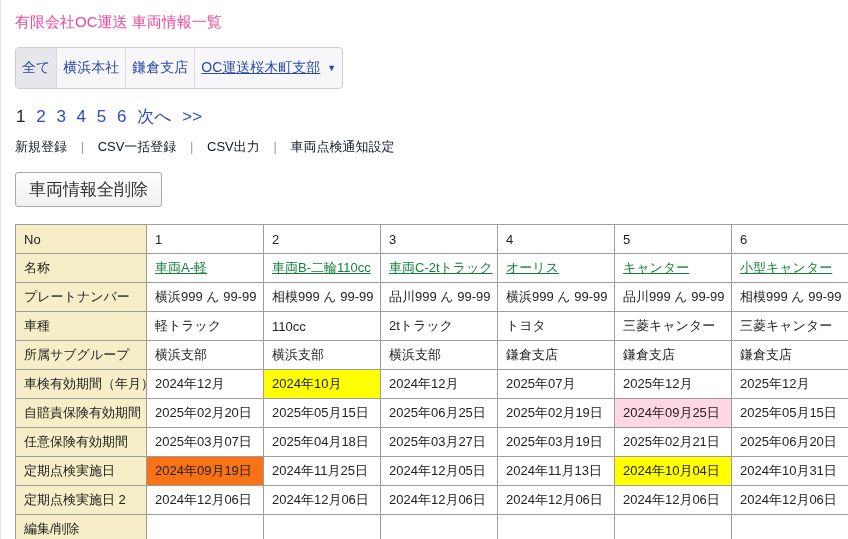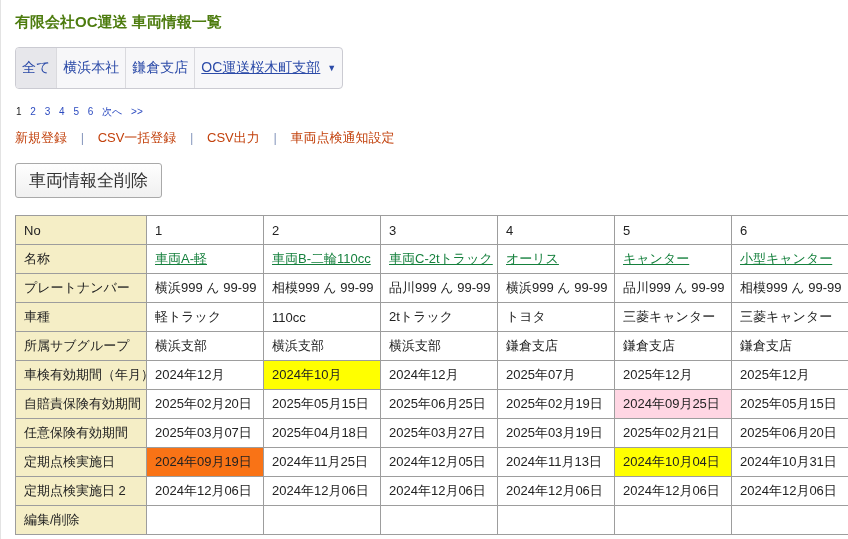--- a/index.html
+++ b/index.html
@@ -4,40 +4,40 @@
 <style>
   * { box-sizing: border-box; }
   html,body { margin:0; padding:0; }
   body {
     width:848px; height:539px; background:#ffffff;
     font-family:"Liberation Sans","DejaVu Sans",sans-serif;
     color:#222; overflow:hidden;
   }
   .page { padding:10px 0 0 14px; border-left:1px solid #e3e3e3; min-height:539px; }
 
-  .page-title { font-size:15px; font-weight:bold; color:#4d7c0f; margin:3px 0 15px 0; }
+  .page-title { font-size:15px; font-weight:normal; color:#ec4899; margin:3px 0 15px 0; }
 
   .tabbar {
     display:inline-flex; border:1px solid #cbcbd2; border-radius:4px;
     overflow:hidden; background:#f7f7f9; margin-bottom:14px;
   }
   .tab {
     padding:11px 6px; font-size:14px; color:#2c4ba8; cursor:pointer;
     border-right:1px solid #dadade; white-space:nowrap;
   }
   .tab:last-child { border-right:none;text-decoration:underline; }
   .tab.active { background:#e7e7eb; }
   .caret { display:inline-block; font-size:9px; margin-left:7px; color:#2c4ba8; vertical-align:1px; }
 
-  .pagination { font-size:10px; margin:2px 0 10px 1px; }
+  .pagination { font-size:17px; margin:2px 0 10px 1px; }
   .pagination .cur { color:#222; margin-right:6px; }
   .pagination a { color:#2c4bc0; text-decoration:none; margin-right:6px; cursor:pointer; }
 
   .action-links { font-size:13px; margin-bottom:13px; }
-  .action-links a { color:#c2410c; text-decoration:none; cursor:pointer; }
+  .action-links a { color:#0f172a; text-decoration:none; cursor:pointer; }
   .action-links .sep { color:#8c9cc0; margin:0 10px; }
 
   .delete-all-btn {
     font-family:inherit; font-size:17px; color:#333;
     background:linear-gradient(#fefefe,#f0f0f0);
     border:1px solid #a9a9a9; border-radius:3px;
     padding:5px 13px; margin:3px 0 17px 0; cursor:pointer;
   }
 
   table.vehicles {

